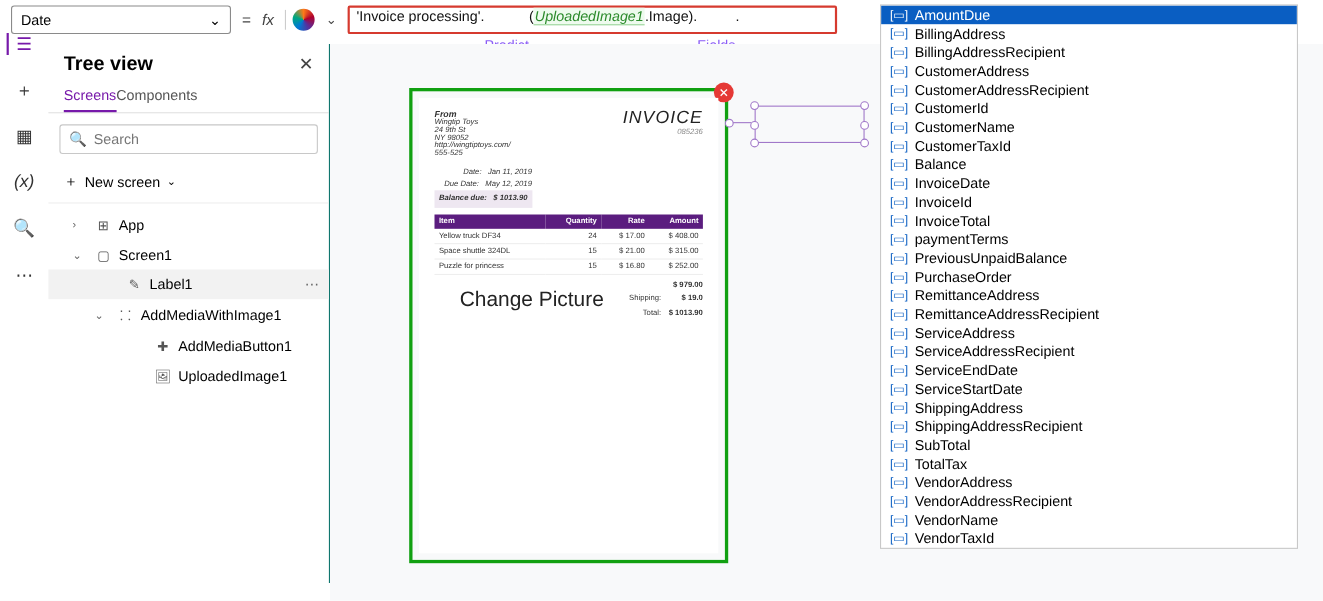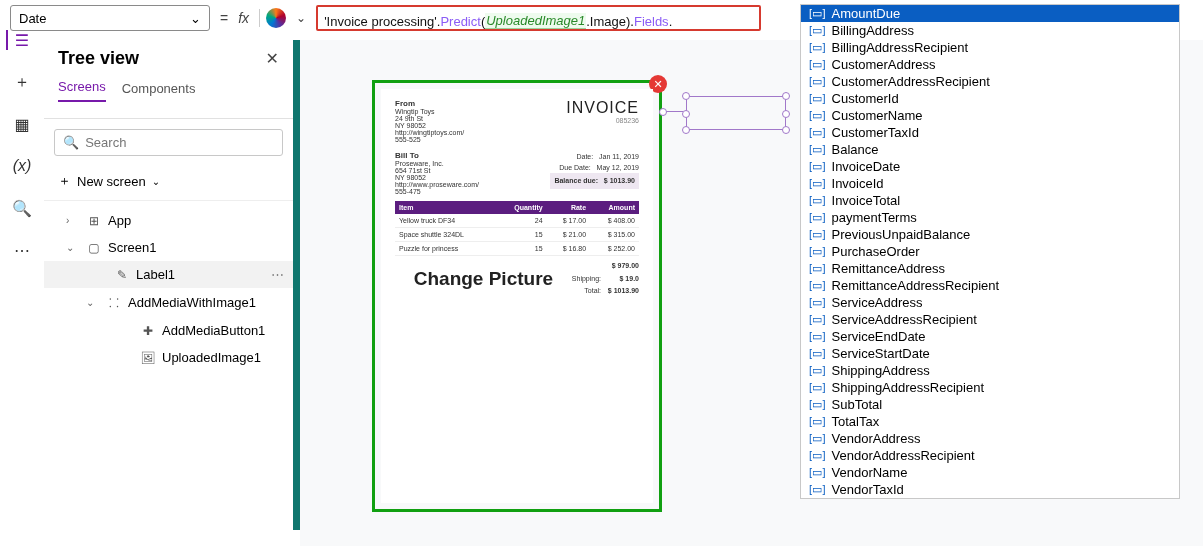--- a/index.html
+++ b/index.html
@@ -20,35 +20,35 @@
     width: 200px; height: 26px; border: 1px solid #8a8a8a; border-radius: 3px;
     display:flex; align-items:center; padding: 0 8px; font-size: 13px; justify-content: space-between;
   }
   .fx-eq { font-size: 14px; color: #444; padding: 0 4px;}
   .fx-label { font-style: italic; font-size: 14px; color: #444; padding-right:4px;}
   .copilot { width: 20px; height: 20px; border-radius:50%;
     background: conic-gradient(#ff7a18, #af002d, #5a2d9c, #0078d4, #00a87e, #ff7a18); }
   .chev { color: #444; font-size: 12px; padding: 0 4px; }
   .formula-box {
     flex: 0 0 445px; height: 26px; border: 2.5px solid #d63a2f; border-radius: 2px;
-    display:flex; align-items:flex-end; padding: 0 6px; font-family: Consolas, monospace; font-size: 13px;
+    display:flex; align-items:flex-start; padding: 0 6px; font-family: Consolas, monospace; font-size: 13px;
     background: #fff;
   }
   .tok-black { color:#111; }
   .tok-teal  { color:#8b5cf6;margin-top:26px; }
   .tok-ital  { font-style: italic; color:#2a8a2a; background:#eefbee; border-bottom:1px solid #9cd59c; padding:0 1px;}
 
   .tree-panel {
     position: absolute; left: 44px; top: 40px; width: 256px; bottom: 16px;
-    border-right: 7px solid #0f766e; background:#fff;
+    border-right: 1px solid #0f766e; background:#fff;
   }
   .tree-head { display:flex; align-items:center; justify-content:space-between; padding: 8px 14px 4px; }
   .tree-title { font-size: 18px; font-weight: 600; }
   .close-x { font-size: 16px; color:#444; }
-  .tabs { display:flex; gap: 16px; padding: 6px 14px 16px; font-size: 13px; border-bottom:1px solid #e1e1e1;align-items:flex-end;}
+  .tabs { display:flex; gap: 0; padding: 6px 14px 0; font-size: 13px; border-bottom:1px solid #e1e1e1;}
   .tab { padding-bottom:6px; color:#555; }
   .tab.active { color:#7719aa; border-bottom: 2px solid #7719aa; }
   .srch { margin: 10px; border:1px solid #c8c8c8; border-radius:3px; padding:5px 8px; display:flex; gap:6px; color:#777; font-size:13px; align-items:center;}
   .newscreen { padding: 6px 14px 10px; font-size:13px; display:flex; align-items:center; gap:6px; border-bottom:1px solid #eee;}
   .tree-list { padding: 6px 0; font-size: 13px; }
   .node { display:flex; align-items:center; gap:6px; padding:6px 8px; }
   .node .ico { width:16px; text-align:center; color:#555; font-size:12px;}
   .node .caret { width:14px; color:#666; font-size:10px;}
   .node.selected { background:#f2f2f2; }
   .node .dots { margin-left:auto; letter-spacing:1px; color:#666;}
@@ -59,32 +59,32 @@
 
   .canvas {
     position: absolute; left: 300px; top: 40px; right: 0; bottom: 0;
     background: #f8f9fa;
   }
   .invoice-wrap {
     position:absolute; left:72px; top:40px; width:290px; height:432px;
     border: 3px solid #11a011;
   }
   .inv { position:absolute; inset:6px; background:#fff; font-size:7px; color:#333; padding:10px 14px;}
-  .inv .hdr { display:flex; justify-content:space-between;}
+  .inv .hdr { display:flex; justify-content:space-between;font-style:italic;}
   .inv h1 { font-size:16px; font-weight:400; letter-spacing:1px; color:#222; text-align:center;}
   .inv .sub { text-align:right; color:#888; font-size:7px;}
   .inv .lbl { font-weight:700; font-size:8px;}
   .inv .meta { text-align:right; font-size:7px; line-height:1.6;}
   .inv .bal { background:#eee7f1; padding:2px 4px; text-align:right; font-weight:700;}
   .inv table { width:100%; border-collapse:collapse; margin-top:6px; font-size:7px;}
   .inv thead th { background:#5b1d7f; color:#fff; font-weight:600; padding:3px 4px; text-align:right;}
   .inv thead th:first-child{text-align:left;}
   .inv tbody td { padding:3px 4px; border-bottom:1px solid #eee; text-align:right;}
   .inv tbody td:first-child{text-align:left;}
-  .inv .cp { font-size:19px; font-weight:700; text-align:center; margin-top:12px; color:#222;}
+  .inv .cp { font-size:19px; font-weight:400; text-align:center; margin-top:12px; color:#222;}
   .inv .tot { text-align:right; font-size:7px; line-height:1.8; margin-top:4px;}
   .inv .tot b { display:inline-block; min-width:36px; text-align:right;}
   .red-close { position:absolute; right:-8px; top:-8px; width:18px; height:18px; border-radius:50%; background:#e53935; color:#fff; display:flex; align-items:center; justify-content:center; font-size:11px;}
   
   .sel-box {
     position:absolute; left: 386px; top: 56px; width: 100px; height: 34px;
     border: 1px solid #a178c9;
   }
   .sel-box .h { position:absolute; width:8px; height:8px; border:1px solid #a178c9; background:#fff; border-radius:50%;}
   .h.tl{left:-5px; top:-5px;} .h.tr{right:-5px; top:-5px;}
@@ -201,28 +201,20 @@
           <div>NY 98052</div>
           <div>http://wingtiptoys.com/</div>
           <div>555-525</div>
         </div>
         <div>
           <h1>INVOICE</h1>
           <div class="sub">085236</div>
         </div>
       </div>
       <div class="hdr" style="margin-top:8px;">
-        <div>
-          <div class="lbl">Bill To</div>
-          <div>Proseware, Inc.</div>
-          <div>654 71st St</div>
-          <div>NY 98052</div>
-          <div>http://www.proseware.com/</div>
-          <div>555-475</div>
-        </div>
         <div class="meta">
           <div><span>Date:</span>&nbsp;&nbsp;&nbsp;<span>Jan 11, 2019</span></div>
           <div><span>Due Date:</span>&nbsp;&nbsp;&nbsp;<span>May 12, 2019</span></div>
           <div class="bal"><span>Balance due:</span>&nbsp;&nbsp;&nbsp;<span>$ 1013.90</span></div>
         </div>
       </div>
       <table>
         <thead>
             <tr>
           <th>Item</th>

